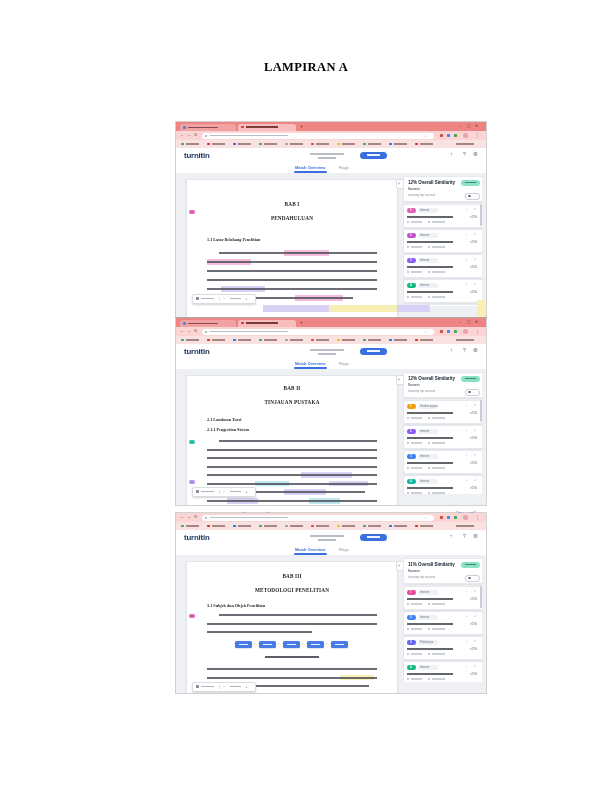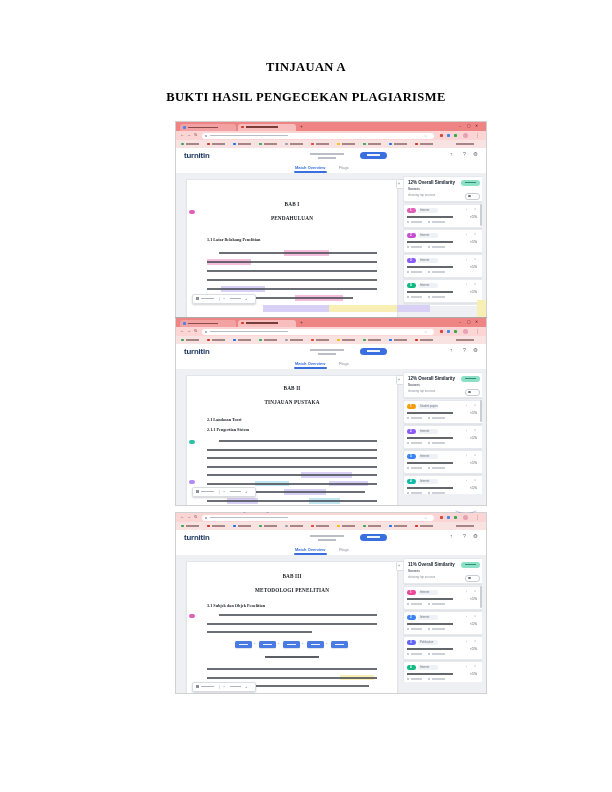--- a/index.html
+++ b/index.html
@@ -9,22 +9,21 @@
              font-size:12.5px;color:#000;letter-spacing:.4px;}
   .pagenum{position:absolute;left:0;width:100%;text-align:center;font-size:11px;color:#111;}
   .shot{position:absolute;left:176px;width:310px;background:#fff;overflow:hidden;
         outline:.5px solid rgba(0,0,0,.18);font-family:"Liberation Sans",sans-serif;z-index:1;}
   .arc{position:absolute;border:1.6px solid transparent;border-radius:50%;z-index:0;}
 </style>
 </head>
 <body>
 
 <div class="sheet">
-  <div class="doc-title" style="top:60px;">TINJAUAN A</div>
-  <div class="doc-title" style="top:90px;">BUKTI HASIL PENGECEKAN PLAGIARISME</div>
+  <div class="doc-title" style="top:60px;">LAMPIRAN A</div>
   <div id="decor">
       <div style="position: absolute; left: 477px; top: 300px; width: 9px; height: 17px; background: rgb(247, 239, 179); z-index: 2;"></div>
       <div class="arc" style="left: 240px; top: 498px; width: 30px; height: 16px; border-bottom-color: rgb(169, 191, 236); position: absolute;"></div>
       <div class="arc" style="left: 452px; top: 497px; width: 26px; height: 15px; border-bottom-color: rgb(207, 197, 242); position: absolute;"></div>
     </div>
   <div id="shots">
       <div class="shot" style="top: 122px; height: 195px;">
         <div style="position: absolute; left: 0px; top: 0px; width: 310px; height: 9px; background: rgb(238, 132, 132);">
           <div style="position: absolute; left: 4px; top: 2px; width: 56px; height: 7px; background: rgb(242, 162, 162); border-radius: 3px 3px 0px 0px;">
             <div style="position: absolute; left: 3px; top: 2px; width: 2.5px; height: 2.5px; background: rgb(66, 133, 244); border-radius: 1px;"></div>

